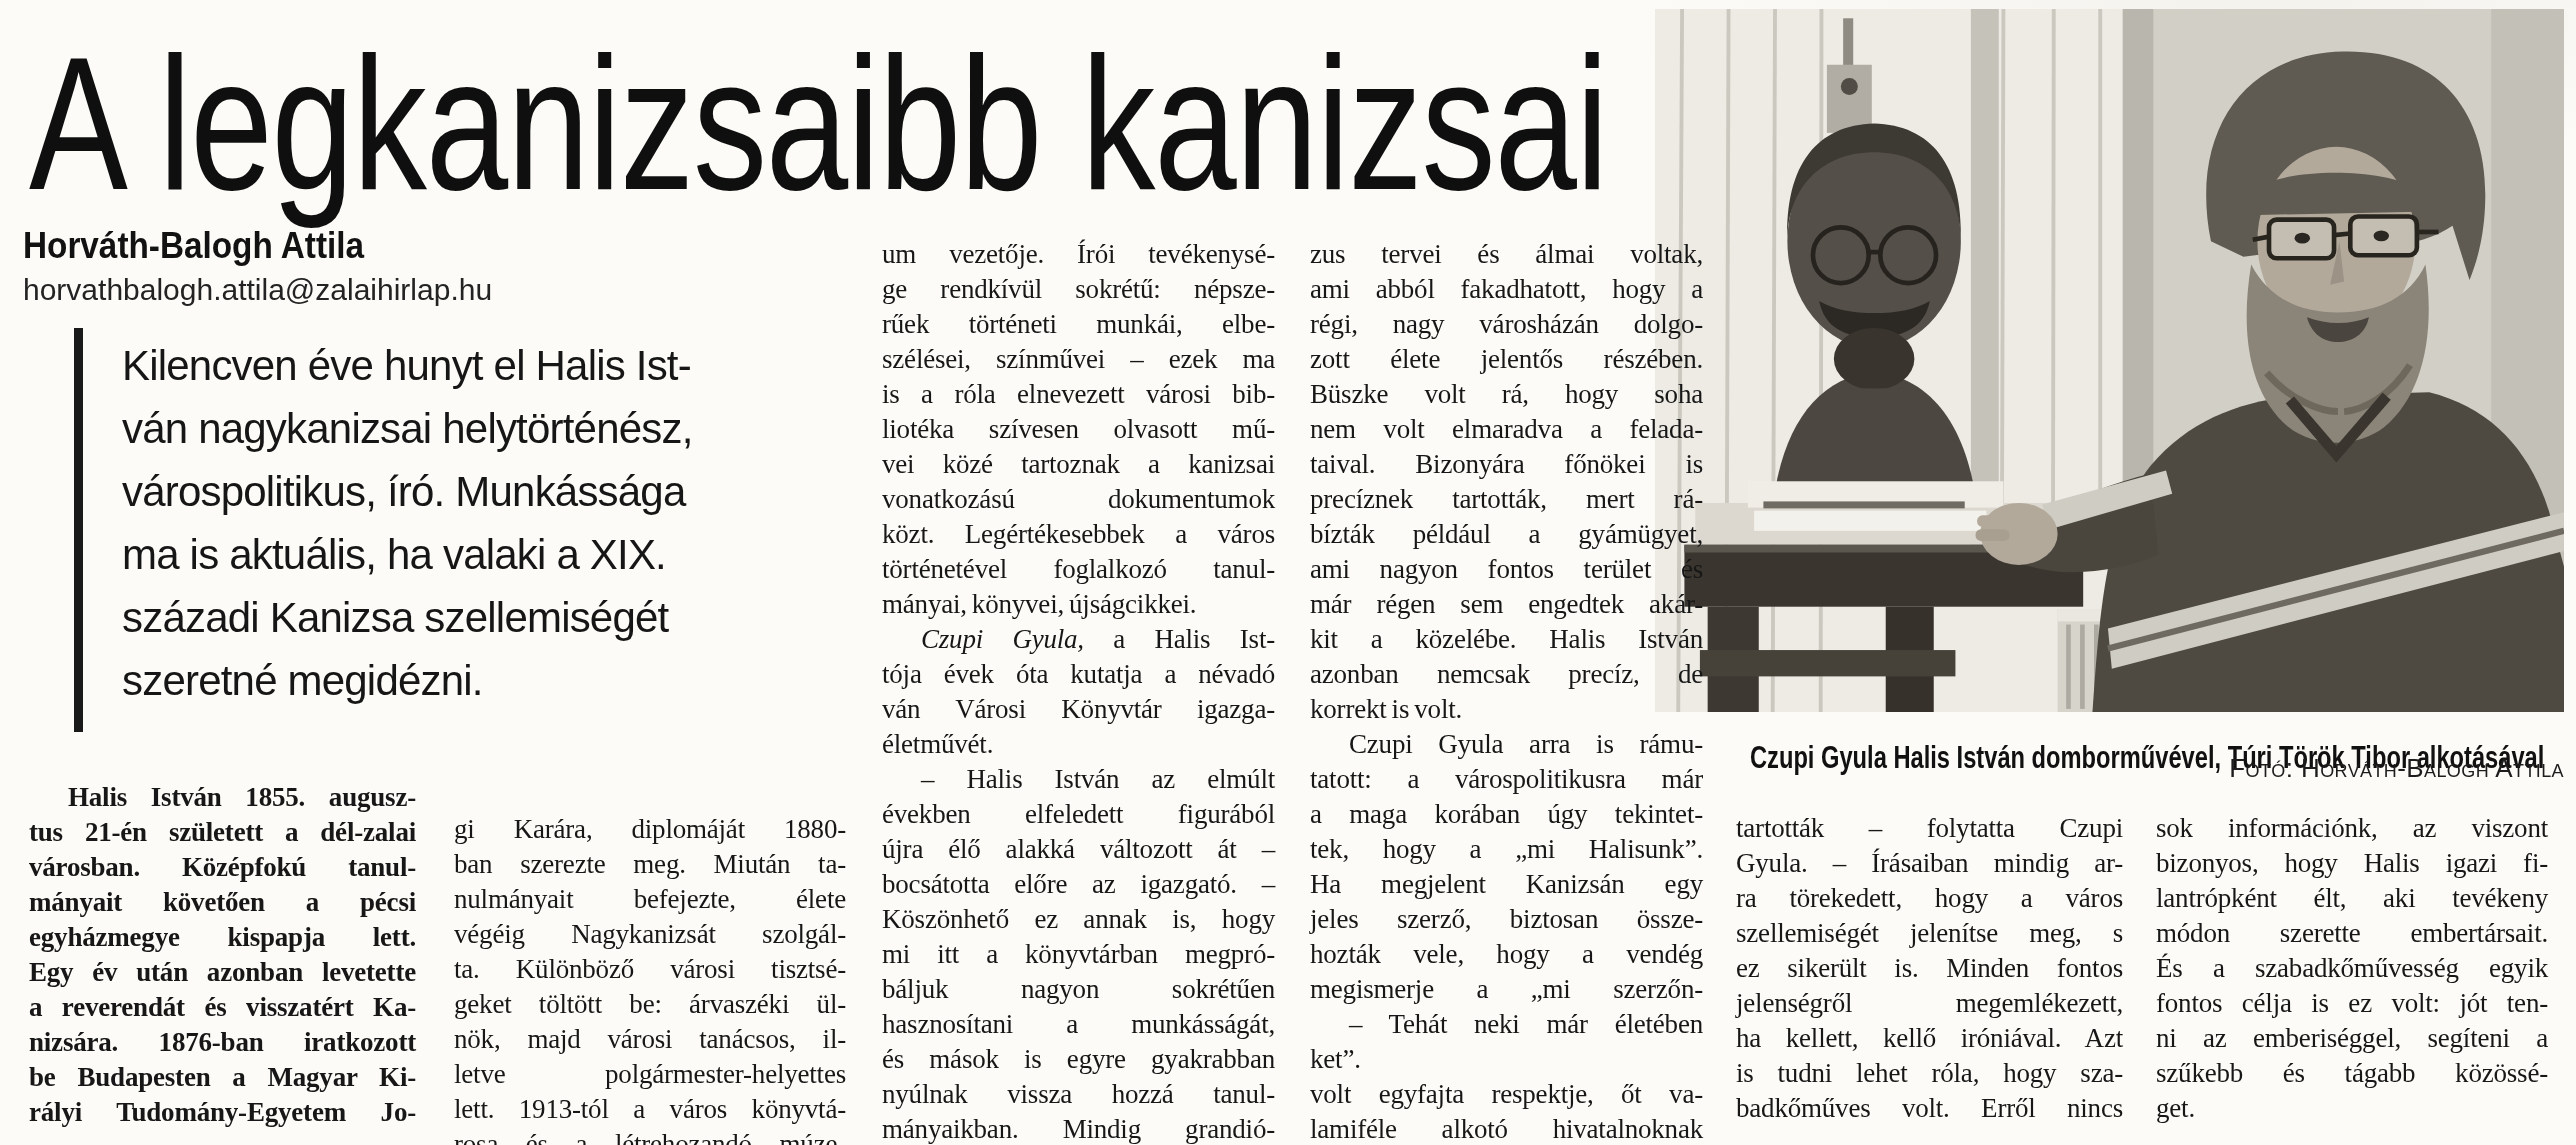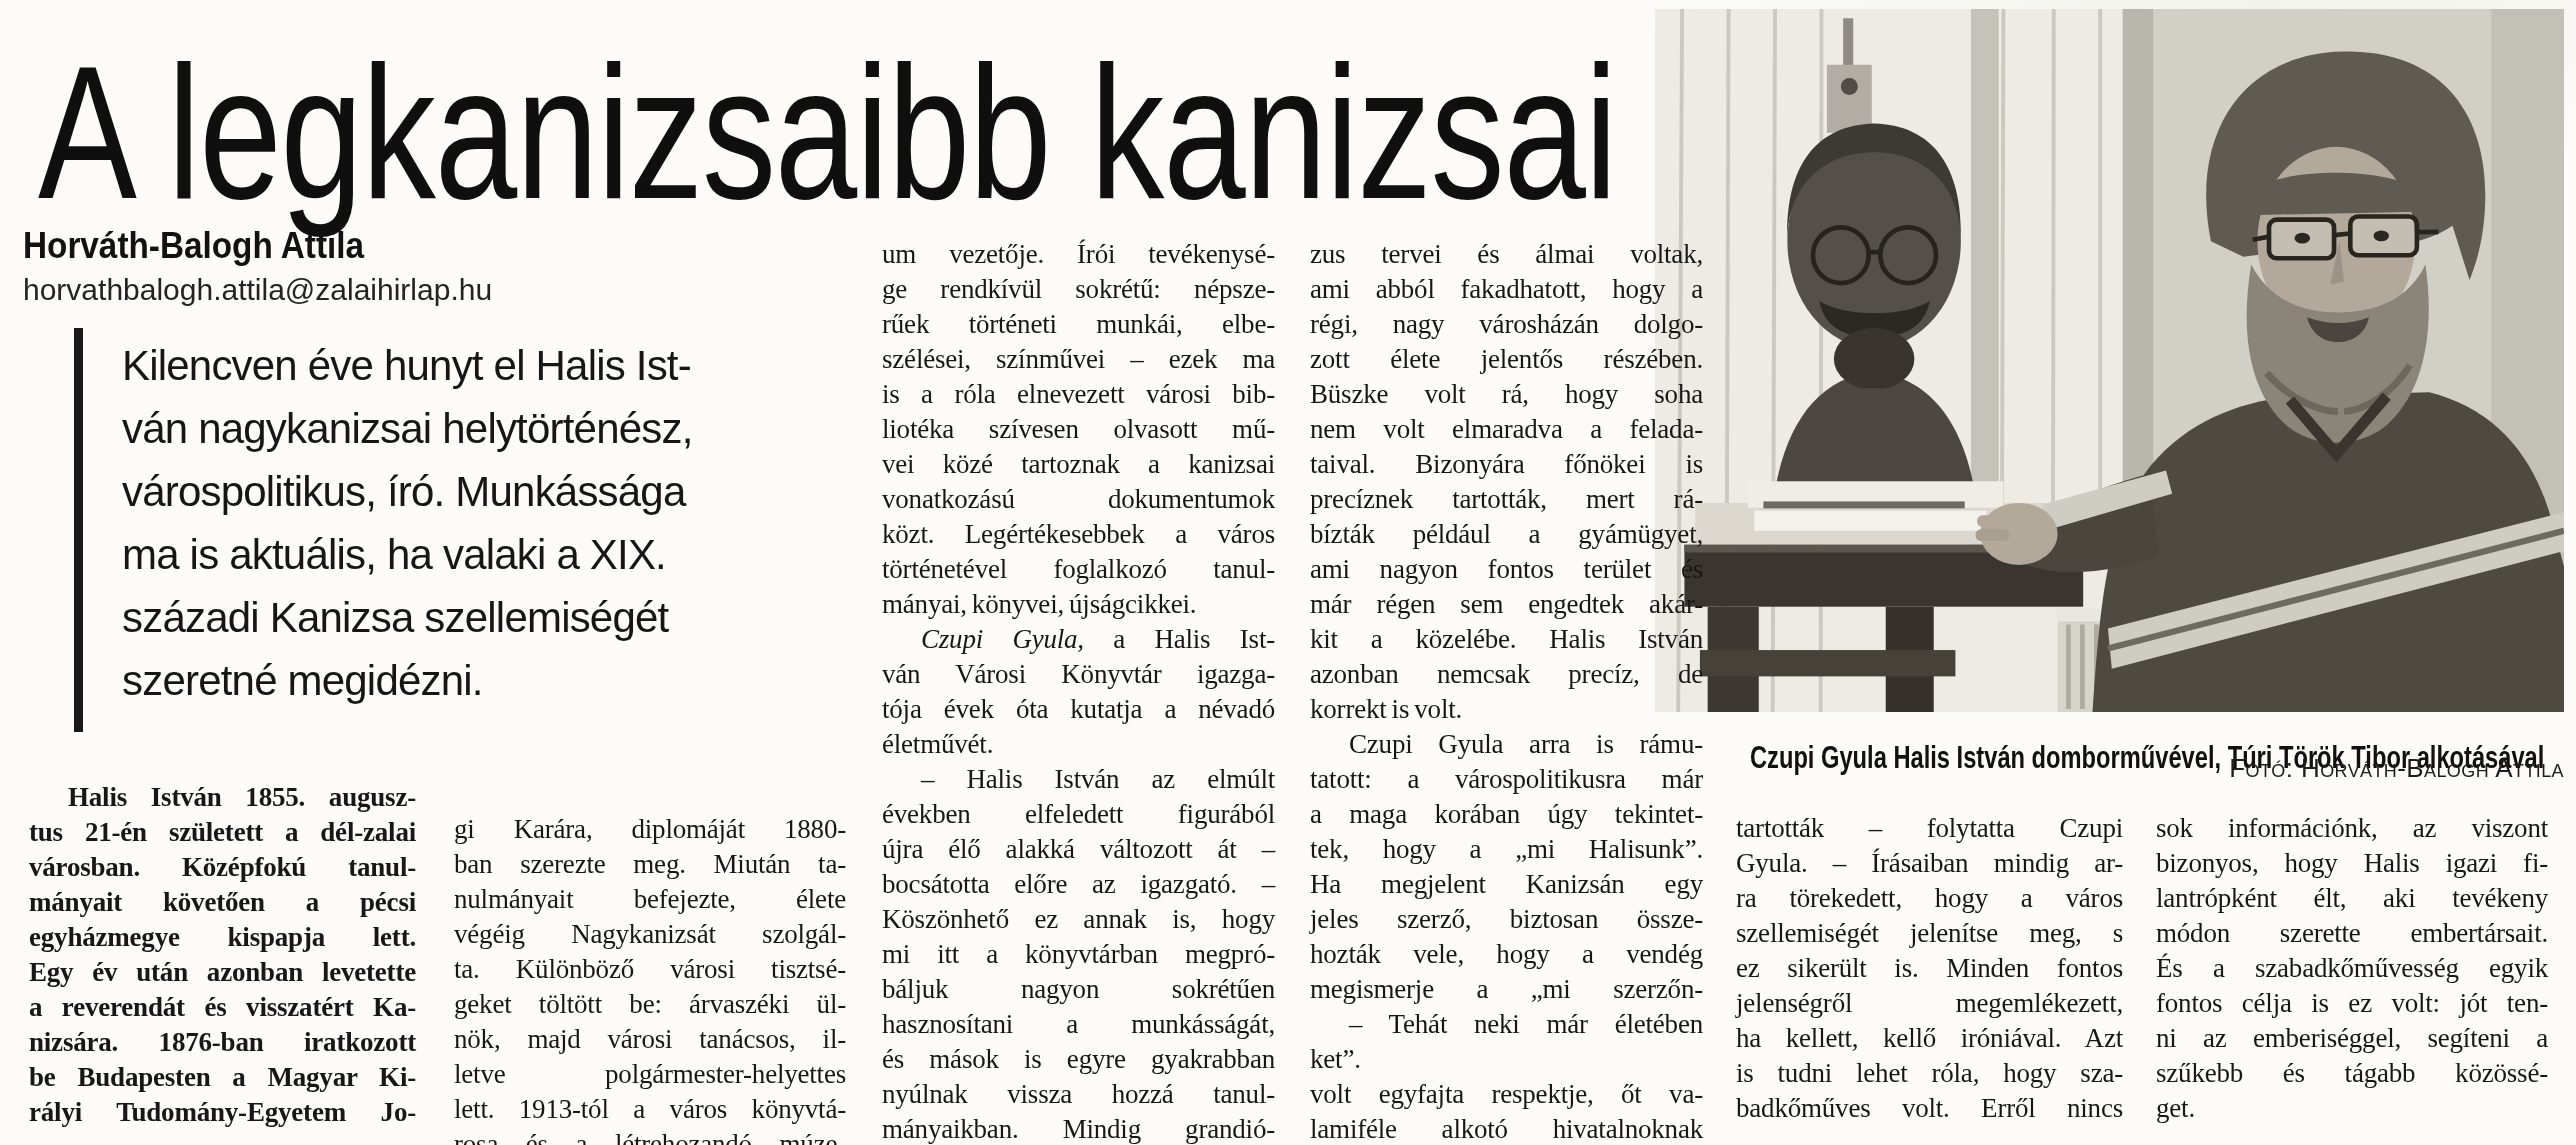--- a/index.html
+++ b/index.html
@@ -6,21 +6,21 @@
   .page{
     position:relative;width:2576px;height:1146px;overflow:hidden;
     background:
       radial-gradient(1084px 279px at 88% 0%, #f4f2ed 0%, rgba(244,242,237,0) 60%),
       #fcfbf7;
     color:#1b1b1b;
     font-family:"Liberation Serif", serif;
   }
   
   .headline{
-    position:absolute;left:23px;top:21.7px;margin:15px;
+    position:absolute;left:23px;top:21.7px;margin:6px;
     font:400 190px/1 "Liberation Sans", sans-serif;
     letter-spacing:-1.5px;color:#0f0f0f;white-space:nowrap;text-align:center;
   }
   .squeeze{display:inline-block;transform:scaleX(.78);transform-origin:0 0;}
   
   .author{
     position:absolute;left:23px;top:226px;
     font:700 37px/1.1 "Liberation Sans", sans-serif;color:#121212;white-space:nowrap;
   }
   .author .squeeze2{display:inline-block;transform:scaleX(.9);transform-origin:0 0;}
@@ -222,22 +222,22 @@
       <div class="ln j">rűek történeti munkái, elbe-</div>
       <div class="ln j">szélései, színművei – ezek ma</div>
       <div class="ln j">is a róla elnevezett városi bib-</div>
       <div class="ln j">liotéka szívesen olvasott mű-</div>
       <div class="ln j">vei közé tartoznak a kanizsai</div>
       <div class="ln j">vonatkozású dokumentumok</div>
       <div class="ln j">közt. Legértékesebbek a város</div>
       <div class="ln j">történetével foglalkozó tanul-</div>
       <div class="ln">mányai, könyvei, újságcikkei.</div>
       <div class="ln j ind"><i>Czupi Gyula,</i> a Halis Ist-</div>
+      <div class="ln j">tója évek óta kutatja a névadó</div>
       <div class="ln j">ván Városi Könyvtár igazga-</div>
-      <div class="ln j">tója évek óta kutatja a névadó</div>
       <div class="ln">életművét.</div>
       <div class="ln j ind">– Halis István az elmúlt</div>
       <div class="ln j">években elfeledett figurából</div>
       <div class="ln j">újra élő alakká változott át –</div>
       <div class="ln j">bocsátotta előre az igazgató. –</div>
       <div class="ln j">Köszönhető ez annak is, hogy</div>
       <div class="ln j">mi itt a könyvtárban megpró-</div>
       <div class="ln j">báljuk nagyon sokrétűen</div>
       <div class="ln j">hasznosítani a munkásságát,</div>
       <div class="ln j">és mások is egyre gyakrabban</div>

